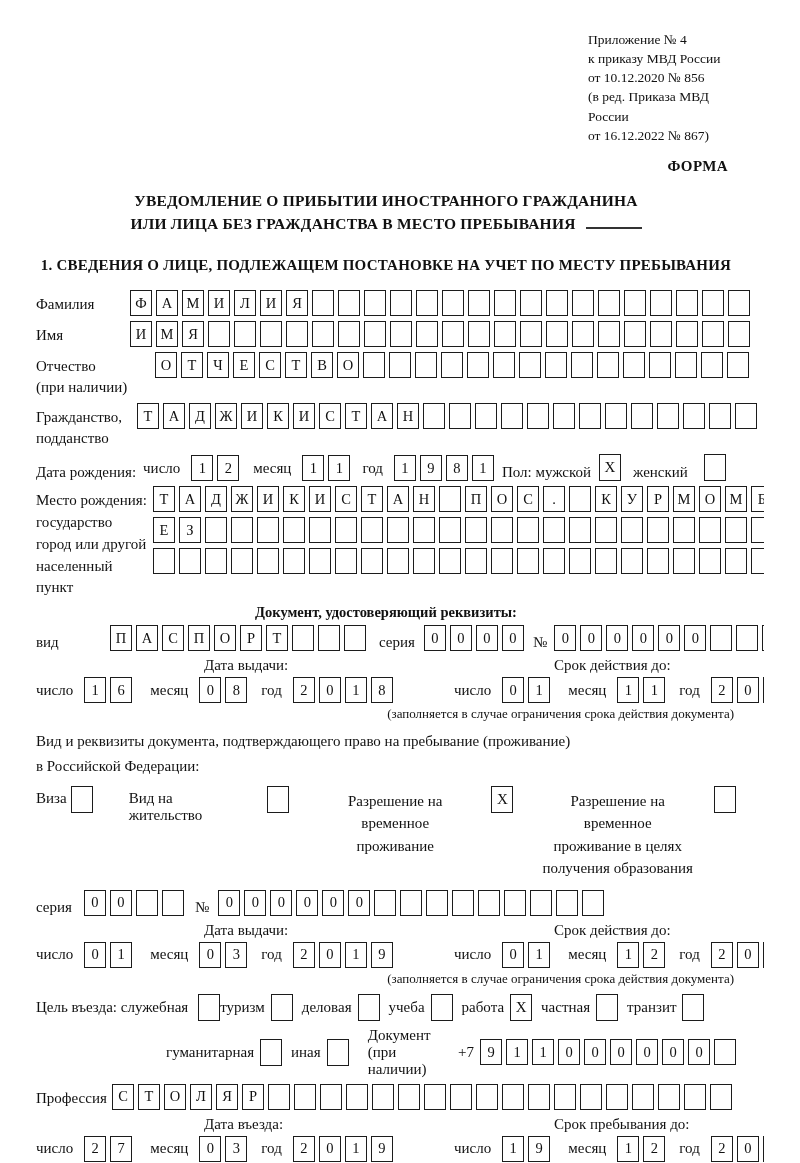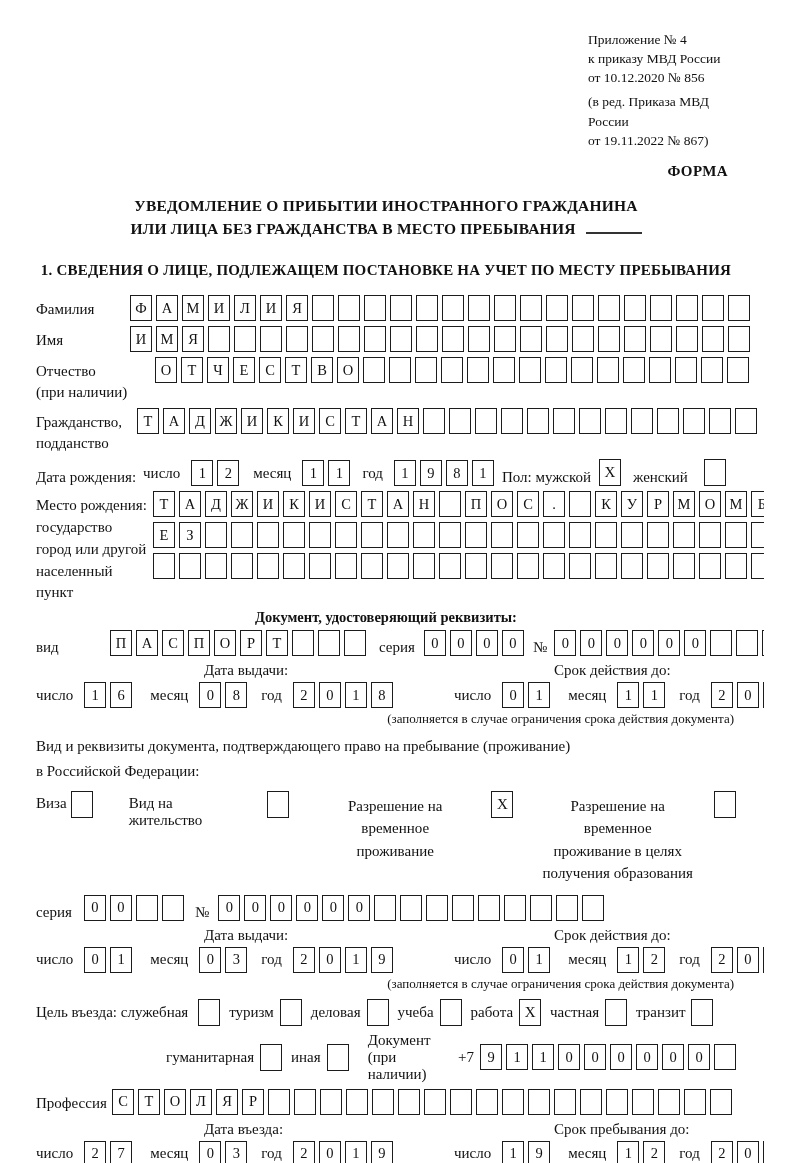--- a/index.html
+++ b/index.html
@@ -3,21 +3,21 @@
 <meta charset="utf-8">
 <style>
   * { margin:0; padding:0; box-sizing:content-box; }
   html,body { background:#fff; }
   .page {
     width:764px; height:1163px; overflow:hidden; background:#fff; color:#111;
     font-family:Liberation Serif, serif; font-size:15px;
     padding:30px 28px 10px 36px; box-sizing:border-box; position:relative;
   }
   .ref { margin-left:552px; font-size:13.5px; line-height:1.42; }
-  .ref .blk2 { margin-top:5px; }
+  .ref .blk2 { }
   .forma { text-align:right; padding-right:8px; font-weight:bold; font-size:15px; margin-top:13px; letter-spacing:.4px; }
   .title { text-align:center; font-weight:bold; font-size:15.5px; line-height:1.5; margin-top:14px; letter-spacing:.2px; }
   .uline { display:inline-block; width:56px; border-bottom:2px solid #333; height:14px; margin-left:10px; }
   .sec-h { text-align:center; font-weight:bold; font-size:15px; margin-top:22px; margin-bottom:16px; letter-spacing:.2px; }
 
   .boxes { display:flex; gap:4px; }
   .box {
     width:20px; height:24px; border:1.6px solid #1c1c1c; flex:0 0 auto;
     display:inline-flex; align-items:center; justify-content:center;
     font-size:14.5px; line-height:1;
@@ -63,21 +63,21 @@
 </head>
 <body>
 
 <div class="page">
 
   <div class="ref">
     <div>Приложение № 4</div>
     <div>к приказу МВД России</div>
     <div>от 10.12.2020 № 856</div>
     <div class="blk2">(в ред. Приказа МВД России</div>
-    <div>от 19.11.2022 № 867)</div>
+    <div>от 16.12.2022 № 867)</div>
   </div>
 
   <div class="forma">ФОРМА</div>
 
   <div class="title">
     <div>УВЕДОМЛЕНИЕ О ПРИБЫТИИ ИНОСТРАННОГО ГРАЖДАНИНА</div>
     <div><span>ИЛИ ЛИЦА БЕЗ ГРАЖДАНСТВА В МЕСТО ПРЕБЫВАНИЯ</span><span class="uline"></span></div>
   </div>
 
   <div class="sec-h">1. СВЕДЕНИЯ О ЛИЦЕ, ПОДЛЕЖАЩЕМ ПОСТАНОВКЕ НА УЧЕТ ПО МЕСТУ ПРЕБЫВАНИЯ</div>
@@ -516,21 +516,21 @@
             <span class="box">5</span>
           </span>
       </div>
     </div>
   </div>
   <div class="note">(заполняется в случае ограничения срока действия документа)</div>
 
   <div class="prow">
     <span class="pl" style="margin-right:10px">Цель въезда: служебная</span>
     <span class="cbx"></span>
-    <span class="pitem" style="margin-left:9px">
+    <span class="pitem" style="">
         <span class="pl">туризм</span>
         <span class="cbx"></span>
       </span>
     <span class="pitem">
         <span class="pl">деловая</span>
         <span class="cbx"></span>
       </span>
     <span class="pitem">
         <span class="pl">учеба</span>
         <span class="cbx"></span>

